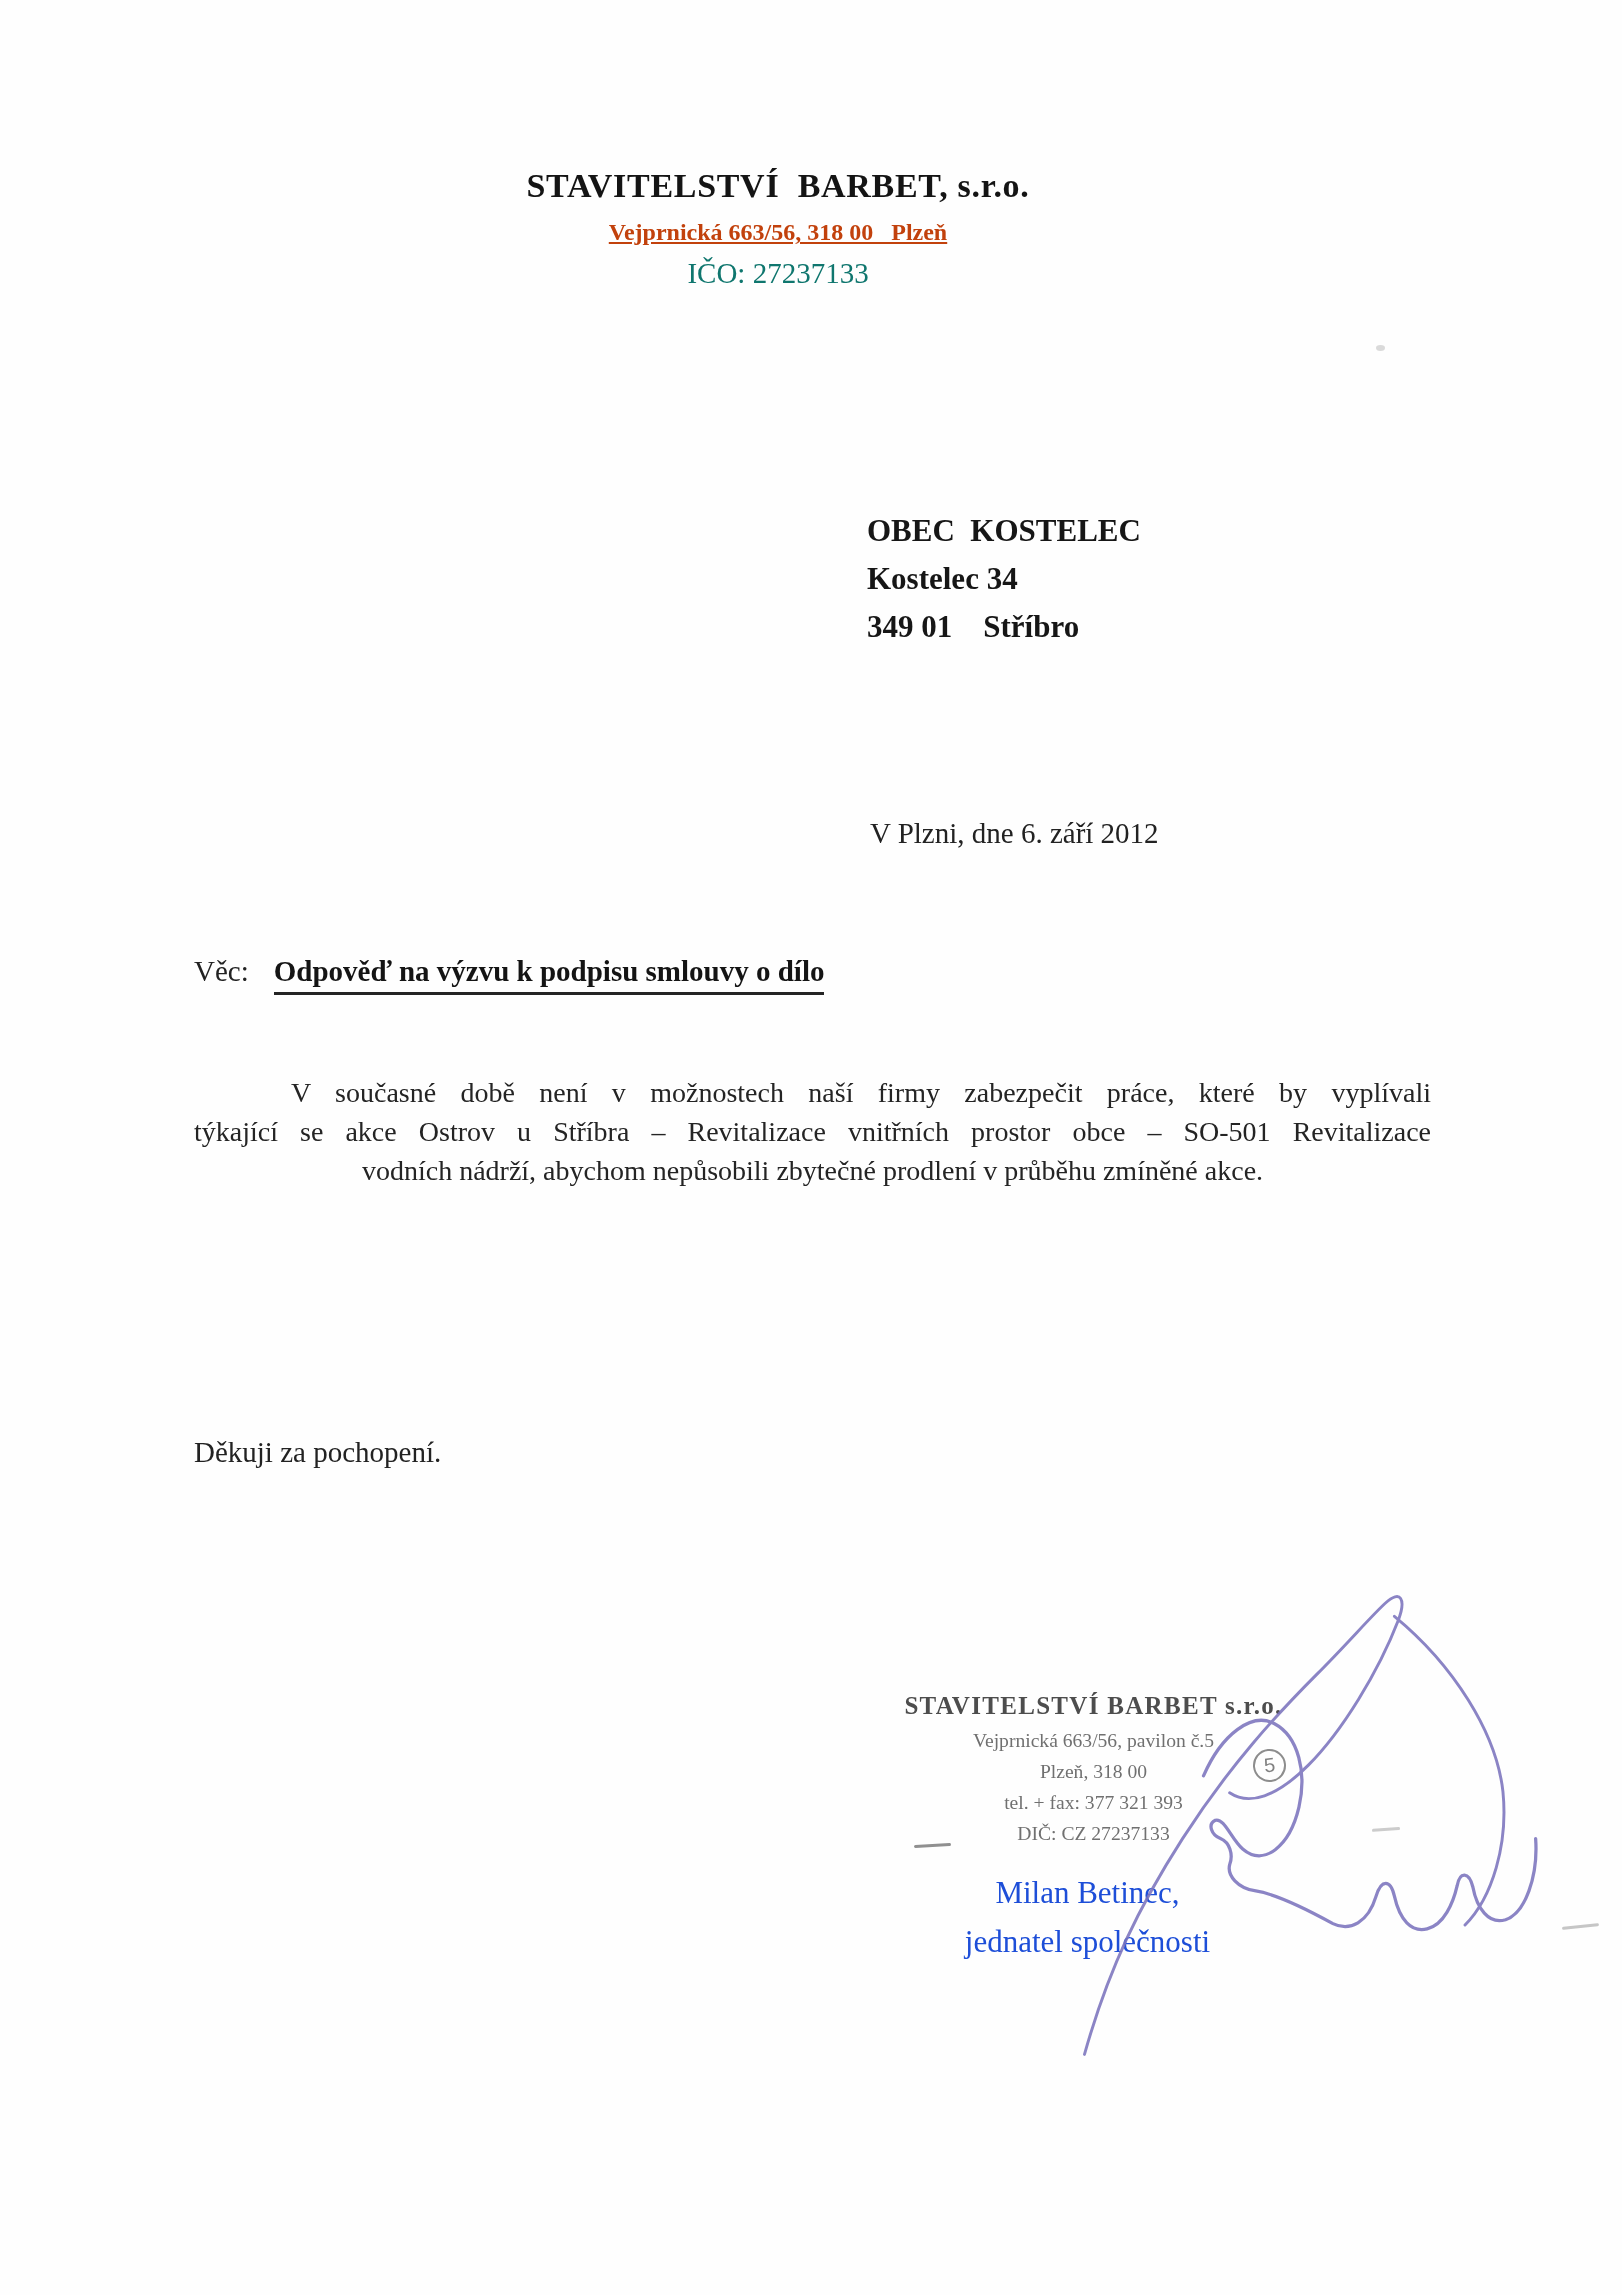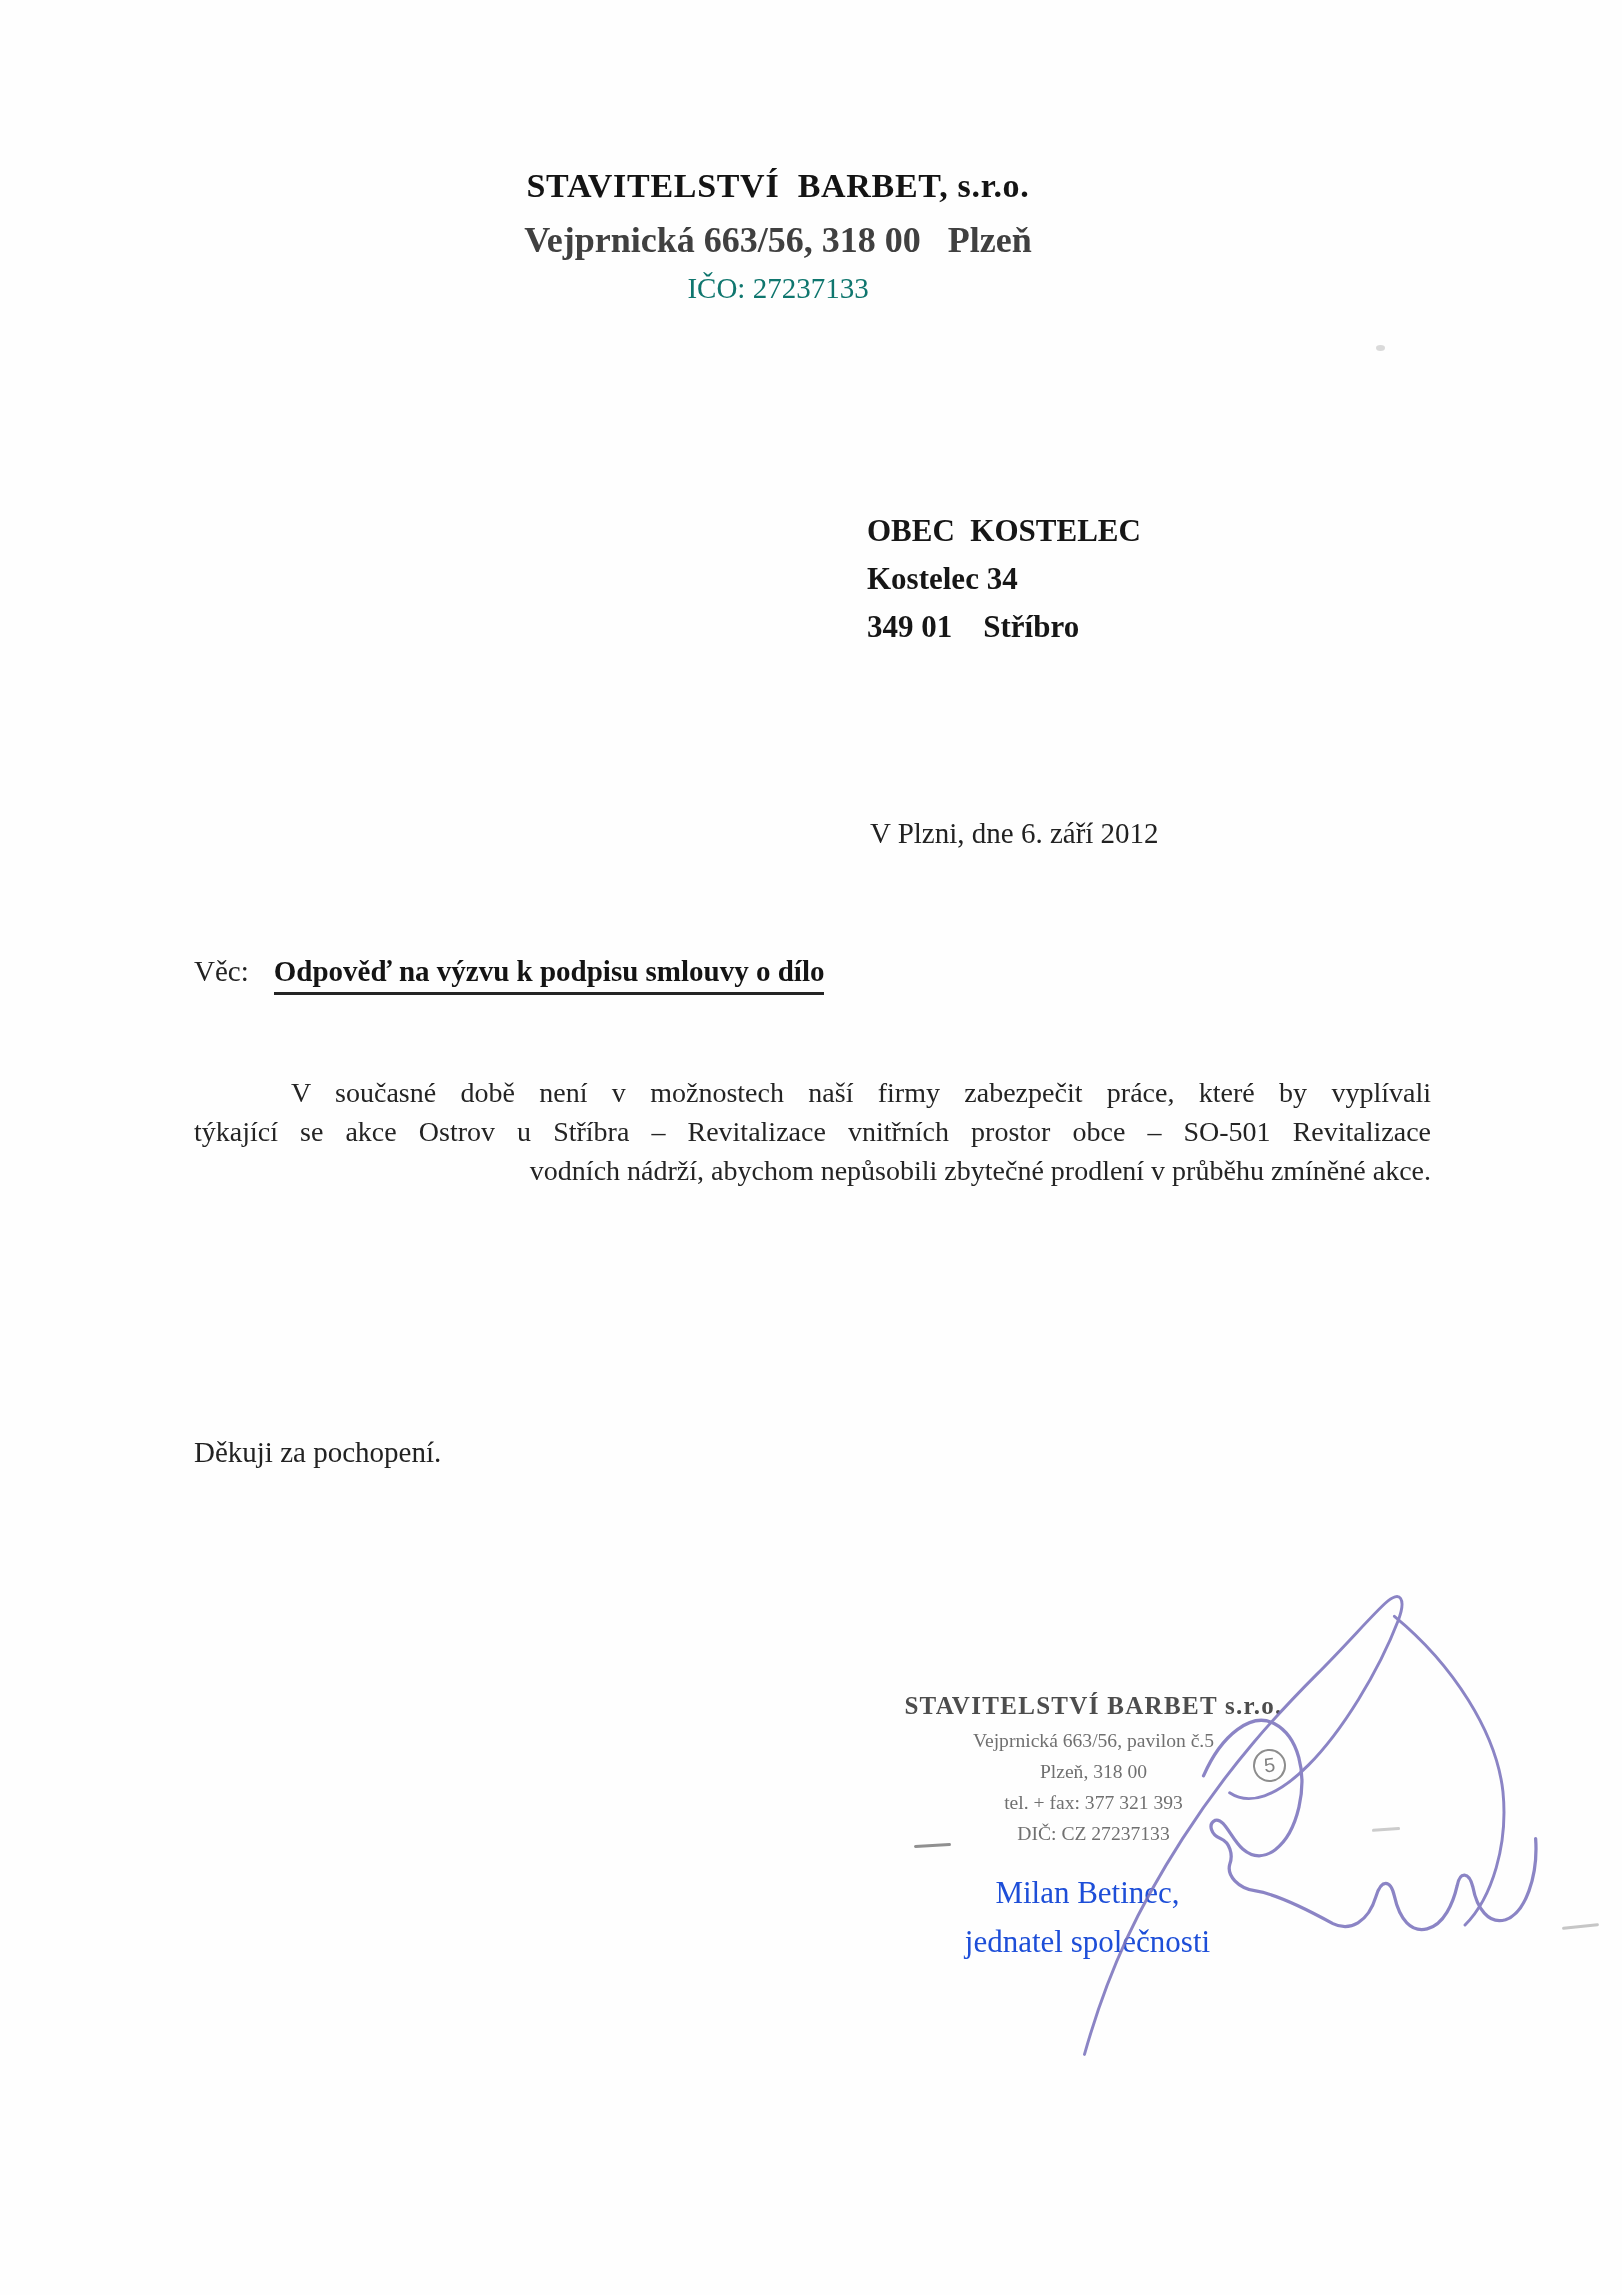--- a/index.html
+++ b/index.html
@@ -6,21 +6,21 @@
   .page{
     position:relative;width:1623px;height:2295px;background:#fefefe;overflow:hidden;
     font-family:"Liberation Serif","DejaVu Serif",serif;color:#1d1d1d;
   }
   .ink{filter:blur(0.3px);}
   .abs{position:absolute;}
 
   
   .letterhead{top:167px;left:0;width:1554px;text-align:center;padding-left:2px;box-sizing:border-box;}
   .lh-company{font-size:34px;font-weight:bold;letter-spacing:0.7px;white-space:pre;color:#141414;}
-  .lh-address{font-size:36px;font-weight:bold;margin-top:14.4px;white-space:pre;color:#404040;}
+  .lh-address{font-size:24px;font-weight:bold;margin-top:14.4px;white-space:pre;color:#c2410c;text-decoration:underline;}
   .lh-ico{font-size:29px;margin-top:10.5px;color:#0f766e;}
 
   
   .recipient{top:507px;left:867px;}
   .recipient div{font-size:31px;font-weight:bold;line-height:48px;white-space:pre;color:#161616;}
 
   
   .dateline{top:817px;left:870px;font-size:29px;color:#222;}
 
   
@@ -28,21 +28,21 @@
   .subject .subj-title{
     font-weight:bold;margin-left:25px;color:#141414;
     border-bottom:3.3px solid #242424;padding-bottom:4.6px;
   }
 
   
   .bodypara{top:1073px;left:194px;width:1237px;font-size:28px;color:#242424;}
   .pline{text-align:justify;line-height:39px;height:39px;overflow:hidden;}
   .pline::after{content:"";display:inline-block;width:100%;height:0;}
   .pline.first{text-indent:97px;}
-  .pline.last{text-align:right;}
+  .pline.last{text-align:center;}
   .pline.last::after{content:none;}
 
   
   .closing{top:1436px;left:194px;font-size:29px;color:#222;text-align:right;}
 
   
   .stamp{top:1668px;left:832px;width:523px;text-align:center;filter:blur(0.3px);margin-top:24px;}
   .stamp-title{font-size:25px;font-weight:bold;letter-spacing:1.3px;color:#4d4d4d;}
   .stamp-line{font-size:19.6px;line-height:31px;color:#707070;}
   .stamp-line.firstline{margin-top:5.2px;}

